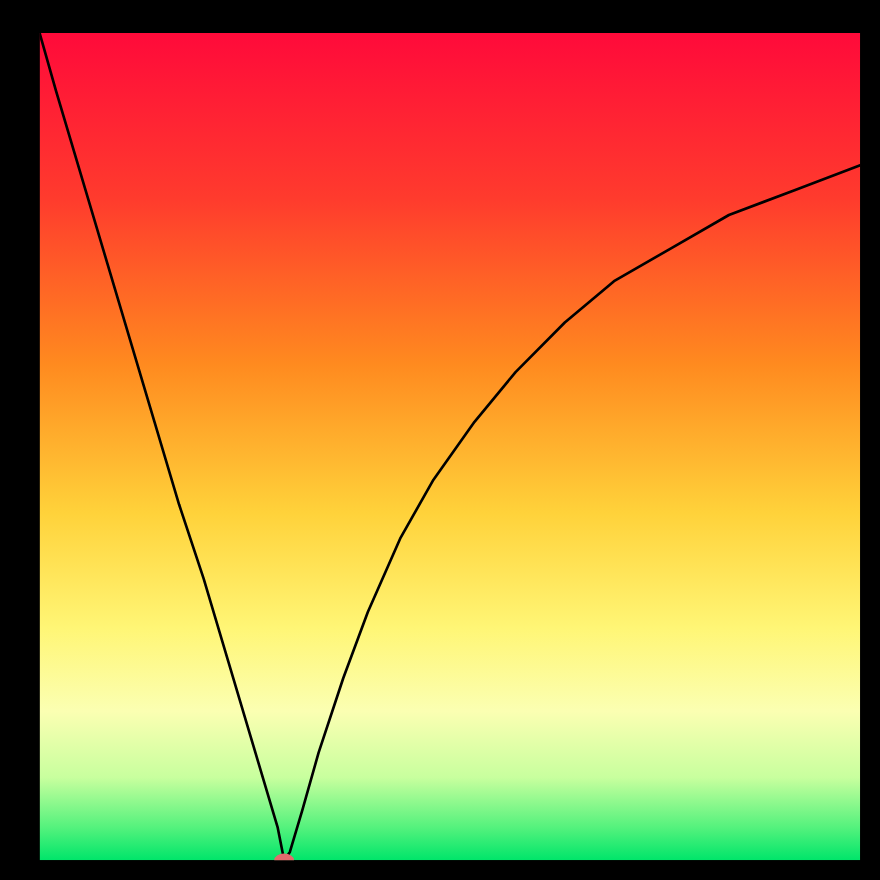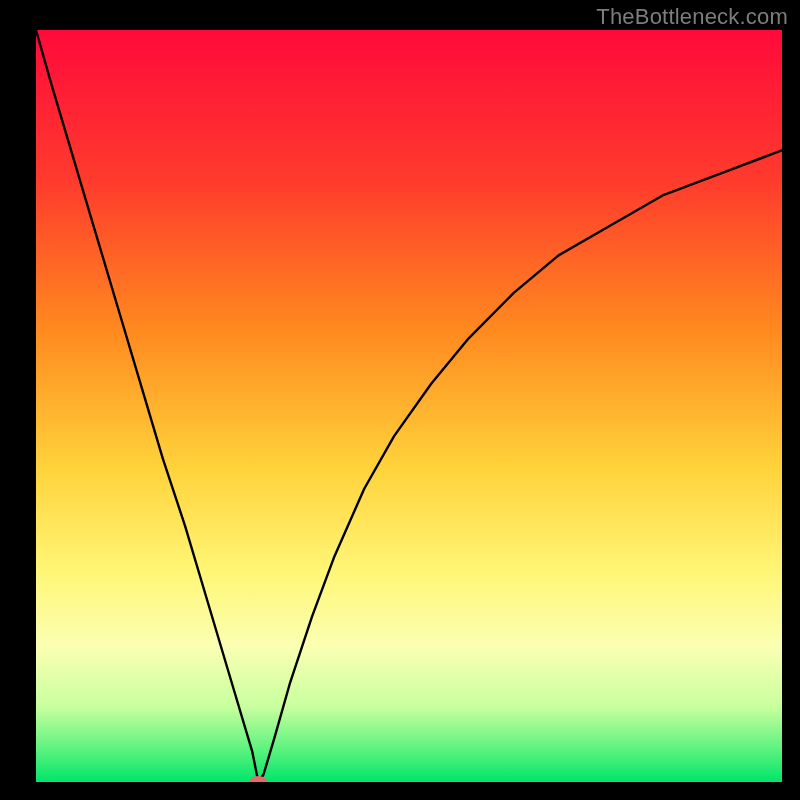--- a/index.html
+++ b/index.html
@@ -49,14 +49,13 @@
           <stop offset="82%" stop-color="#fbffb2"></stop>
           <stop offset="90%" stop-color="#c8ff9e"></stop>
           <stop offset="96%" stop-color="#55f27d"></stop>
           <stop offset="100%" stop-color="#00e56a"></stop>
         </linearGradient>
       </defs>
       <rect x="0" y="0" width="746" height="752" fill="url(#bg-grad)"></rect>
       <path d="M0.00 0.00 L14.92 52.64 L37.30 127.84 L59.68 203.04 L82.06 278.24 L104.44 353.44 L126.82 428.64 L149.20 496.32 L171.58 571.52 L193.96 646.72 L216.34 721.92 L222.31 752.00 L227.53 744.48 L238.72 706.88 L253.64 654.24 L276.02 586.56 L298.40 526.40 L328.24 458.72 L358.08 406.08 L395.38 353.44 L432.68 308.32 L477.44 263.20 L522.20 225.60 L574.42 195.52 L626.64 165.44 L686.32 142.88 L746.00 120.32" fill="none" stroke="#000000" stroke-width="2.4" stroke-linejoin="round" stroke-linecap="round"></path>
       <ellipse cx="222.31" cy="752.00" rx="9" ry="6" fill="#e46a6d"></ellipse>
     </svg>
-  <div class="watermark">TheBottleneck.com</div>
 </div>
 
 </body></html>

